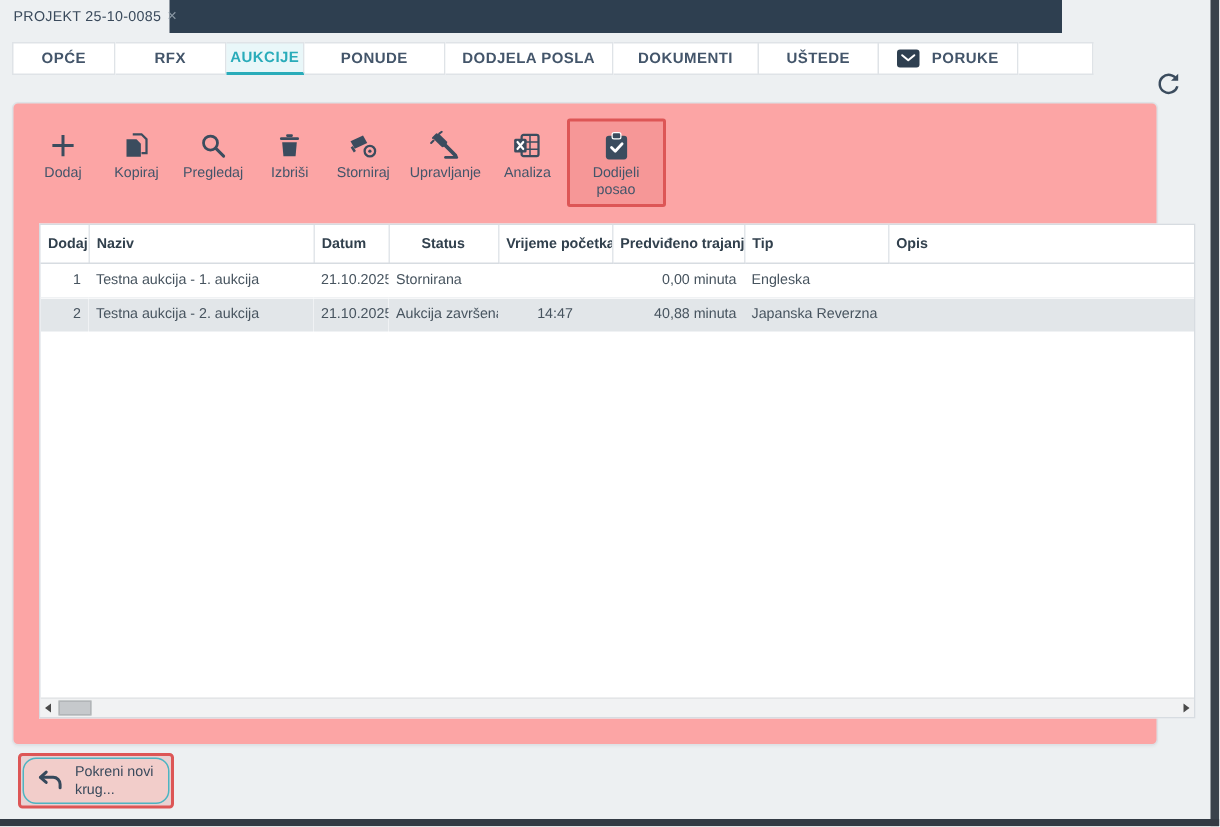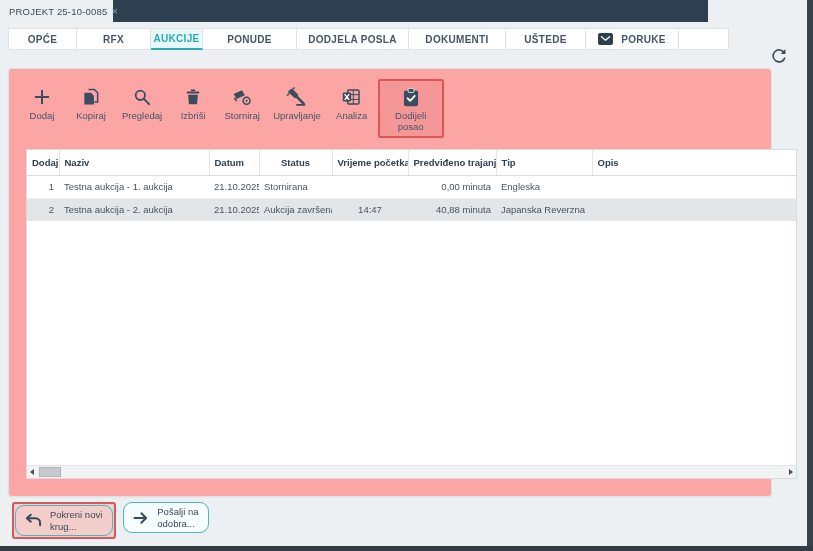--- a/index.html
+++ b/index.html
@@ -273,29 +273,17 @@
               <path d="M8.5 3.5L3.5 8l5 4.5" fill="none" stroke="#36495c" stroke-width="2.6" stroke-linecap="round" stroke-linejoin="round"></path>
               <path d="M3.8 8h10.7a6 6 0 016 6v3" fill="none" stroke="#36495c" stroke-width="2.6" stroke-linecap="round"></path>
             </svg>
           </span>
           <span class="btxt">
             <div>Pokreni novi</div>
             <div>krug...</div>
           </span>
         </div>
       </div>
-      <div class="fbtn">
-        <span style="display: inline-flex;">
-          <svg width="18" height="16" viewBox="0 0 24 22">
-            <path d="M3 11h15" stroke="#36495c" stroke-width="2.6" stroke-linecap="round"></path>
-            <path d="M12.5 4.5L19 11l-6.5 6.5" fill="none" stroke="#36495c" stroke-width="2.6" stroke-linecap="round" stroke-linejoin="round"></path>
-          </svg>
-        </span>
-        <span class="btxt">
-          <div>Pošalji na</div>
-          <div>odobra...</div>
-        </span>
-      </div>
     </div>
 
   <div class="edge-right"></div>
   <div class="edge-bottom"></div>
 </div>
 
 </body></html>

